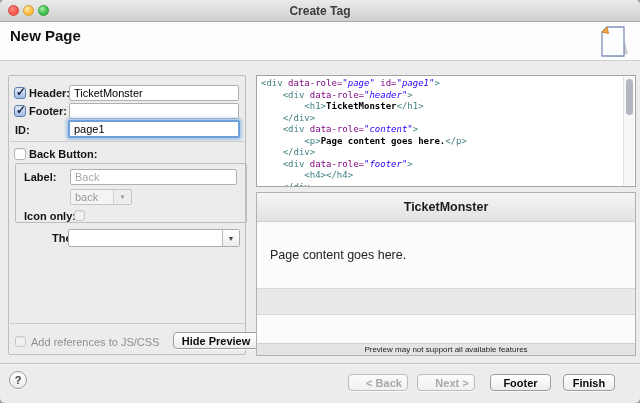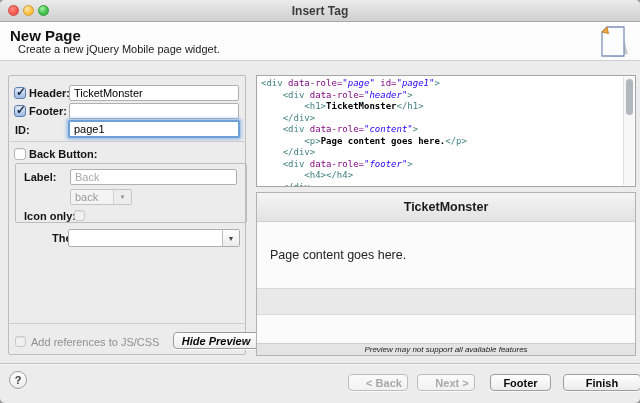--- a/index.html
+++ b/index.html
@@ -80,46 +80,45 @@
   .previewbox { position:absolute; left:256px; top:192px; width:380px; height:164px;
     border:1px solid #b2b2b2; background:#fbfbfb; }
   .pv-header { position:absolute; top:0; left:0; right:0; height:29px;
     background:linear-gradient(#f5f5f5,#e2e2e2); border-bottom:1px solid #cfcfcf;
     line-height:29px; text-align:center; font-size:12.5px; font-weight:700; color:#1c1c1c; }
   .pv-content { position:absolute; top:29px; left:0; right:0; height:66px; background:#fbfbfb; }
   .pv-content span { position:absolute; left:13px; top:26px; font-size:12.5px; color:#222; }
   .pv-footer { position:absolute; top:95px; left:0; right:0; height:27px;
     background:#e9e9e9; border-top:1px solid #d8d8d8; border-bottom:1px solid #d8d8d8; }
   .pv-note { position:absolute; bottom:0; left:0; right:0; height:12px; background:#e4e4e4;
-    border-top:1px solid #cfcfcf; text-align:center; font-size:8px; font-style:italic;
+    border-top:1px solid #cfcfcf; text-align:center; font-size:8px; 
     color:#222; line-height:11px; }
 
   
   .bottom-sep { position:absolute; top:363px; left:0; width:640px; height:2px;
     border-top:1px solid #c2c2c2; background:#f5f5f5; }
   .help-btn { position:absolute; left:9px; top:371px; width:18px; height:18px; border-radius:50%;
     border:1px solid #9d9d9d; background:linear-gradient(#fff,#ececec); text-align:center;
     line-height:17px; font-size:11px; font-weight:700; color:#3a3a3a;
     box-shadow:0 1px 0 rgba(255,255,255,.7); }
 </style>
 </head>
 <body>
 
 <div class="window">
 
   <div class="titlebar">
     <span class="light red"></span>
     <span class="light yellow"></span>
     <span class="light green"></span>
-    <div class="title">Insert Tag</div>
+    <div class="title">Create Tag</div>
   </div>
 
   <div class="banner">
     <div class="banner-title">New Page</div>
-    <div class="banner-sub">Create a new jQuery Mobile page widget.</div>
     <span class="doc-icon">
       <svg width="38" height="37" viewBox="0 0 38 37">
         <polygon points="28,7 34,30 14,33 29,33" fill="#8c8c8c" opacity="0.45"></polygon>
         <polygon points="13,3 30,3 30,32 8,32 8,8" fill="#fcfdff" stroke="#8091bc" stroke-width="1.3"></polygon>
         <polygon points="8,8 13,3 14.5,9.5" fill="#f0a848" stroke="#c27b1f" stroke-width="0.9"></polygon>
       </svg>
     </span>
   </div>
 
   <div class="groupbox" style="left:8px; top:75px; width:238px; height:280px;">
@@ -157,21 +156,21 @@
     <span class="lbl" style="left:6px; top:156px;margin-left:37px;">Theme:</span>
     <div class="combo" style="left:59px; top:153px; width:172px; height:18px;">
       <span class="val"></span>
       <span class="arr">▼</span>
     </div>
 
     <div class="hsep" style="left:1px; top:247px; width:236px;"></div>
 
     <span class="cb small disabled" style="left:6px; top:260px;"></span>
     <span class="lbl" style="left:22px; top:260px; font-weight:500; color:#8f8f8f;">Add references to JS/CSS</span>
-    <button class="mac-btn" style="left:164px; top:256px; width:86px; height:17px;font-style:italic;">Hide Preview</button>
+    <button class="mac-btn" style="left:164px; top:256px; width:86px; height:17px;">Hide Preview</button>
   </div>
 
   <div class="codebox">
     <div class="code">
         <div class="cl"><span class="tk-t">&lt;div</span><span class="tk-p"> </span><span class="tk-a">data-role=</span><span class="tk-v">"page"</span><span class="tk-p"> </span><span class="tk-a">id=</span><span class="tk-v">"page1"</span><span class="tk-t">&gt;</span></div>
         <div class="cl"><span class="tk-p">    </span><span class="tk-t">&lt;div</span><span class="tk-p"> </span><span class="tk-a">data-role=</span><span class="tk-v">"header"</span><span class="tk-t">&gt;</span></div>
         <div class="cl"><span class="tk-p">        </span><span class="tk-t">&lt;h1&gt;</span><span class="tk-b">TicketMonster</span><span class="tk-t">&lt;/h1&gt;</span></div>
         <div class="cl"><span class="tk-p">    </span><span class="tk-t">&lt;/div&gt;</span></div>
         <div class="cl"><span class="tk-p">    </span><span class="tk-t">&lt;div</span><span class="tk-p"> </span><span class="tk-a">data-role=</span><span class="tk-v">"content"</span><span class="tk-t">&gt;</span></div>
         <div class="cl"><span class="tk-p">        </span><span class="tk-t">&lt;p&gt;</span><span class="tk-b">Page content goes here.</span><span class="tk-t">&lt;/p&gt;</span></div>
@@ -193,14 +192,14 @@
     <div class="pv-footer"></div>
     <div class="pv-note">Preview may not support all available features</div>
   </div>
 
   <div class="bottom-sep"></div>
   <div class="help-btn">?</div>
 
   <button class="mac-btn disabled" style="left:348px; top:374px; width:60px; height:17px;">&lt; Back</button>
   <button class="mac-btn disabled" style="left:417px; top:374px; width:58px; height:17px;">Next &gt;</button>
   <button class="mac-btn" style="left:490px; top:374px; width:61px; height:17px;">Footer</button>
-  <button class="mac-btn" style="left:563px; top:374px; width:78px; height:17px;">Finish</button>
+  <button class="mac-btn" style="left:563px; top:374px; width:52px; height:17px;">Finish</button>
 </div>
 
 </body></html>

